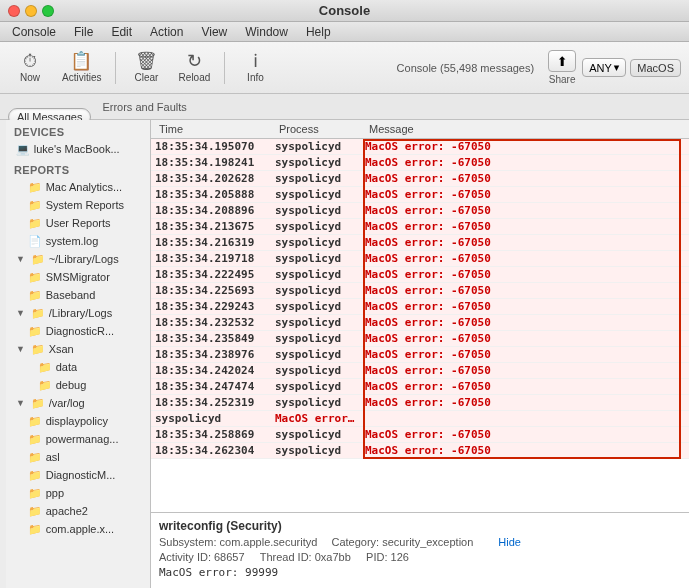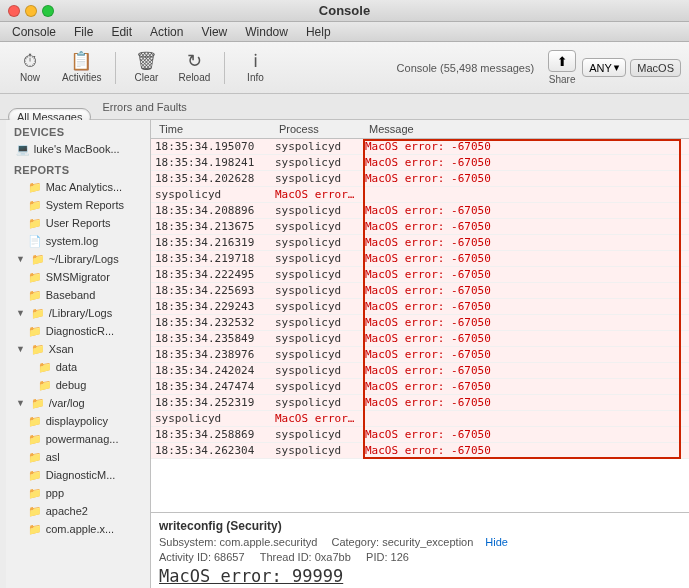--- a/index.html
+++ b/index.html
@@ -259,20 +259,21 @@
     }
     .col-header {
       font-size: 11px;
       font-weight: 400;
       color: #444;
       padding: 1px 4px;
     }
     .log-rows {
       overflow-y: auto;
       flex: 1;
+      font-weight: bold;
     }
     .log-row {
       display: grid;
       grid-template-columns: 120px 90px 1fr;
       border-bottom: 1px solid #f0f0f0;
       min-height: 16px;
     }
     .log-row.highlighted {
       background: #fff0f0;
     }
@@ -308,32 +309,31 @@
       color: #555;
       margin-bottom: 3px;
       display: flex;
       align-items: center;
       gap: 4px;
     }
     .hide-link {
       color: #0066cc;
       cursor: pointer;
       text-decoration: none;
-      margin-left: 8px;
+      margin-left: 21px;
       text-align: center;
     }
     .detail-ids {
       color: #555;
       margin-bottom: 3px;
     }
     .detail-message {
       color: #333;
       font-family: "SF Mono", "Menlo", monospace;
-      font-size: 17px;
-      text-decoration: underline;
+      font-size: 11px;
     }
 
     
     ::-webkit-scrollbar { width: 8px; height: 8px; }
     ::-webkit-scrollbar-track { background: #f0f0f0; }
     ::-webkit-scrollbar-thumb { background: #bbb; border-radius: 4px; }
 
     .rows-wrapper {
       position: relative;
     }
@@ -536,20 +536,21 @@
                 <span class="log-cell">18:35:34.198241</span>
                 <span class="log-cell">syspolicyd</span>
                 <span class="log-cell message">MacOS error: -67050</span>
               </div>
               <div class="log-row highlighted">
                 <span class="log-cell">18:35:34.202628</span>
                 <span class="log-cell">syspolicyd</span>
                 <span class="log-cell message">MacOS error: -67050</span>
               </div>
               <div class="log-row highlighted">
+                <span class="log-cell">18:35:34.205888</span>
                 <span class="log-cell">syspolicyd</span>
                 <span class="log-cell message">MacOS error: -67050</span>
               </div>
               <div class="log-row highlighted">
                 <span class="log-cell">18:35:34.208896</span>
                 <span class="log-cell">syspolicyd</span>
                 <span class="log-cell message">MacOS error: -67050</span>
               </div>
               <div class="log-row highlighted">
                 <span class="log-cell">18:35:34.213675</span>

